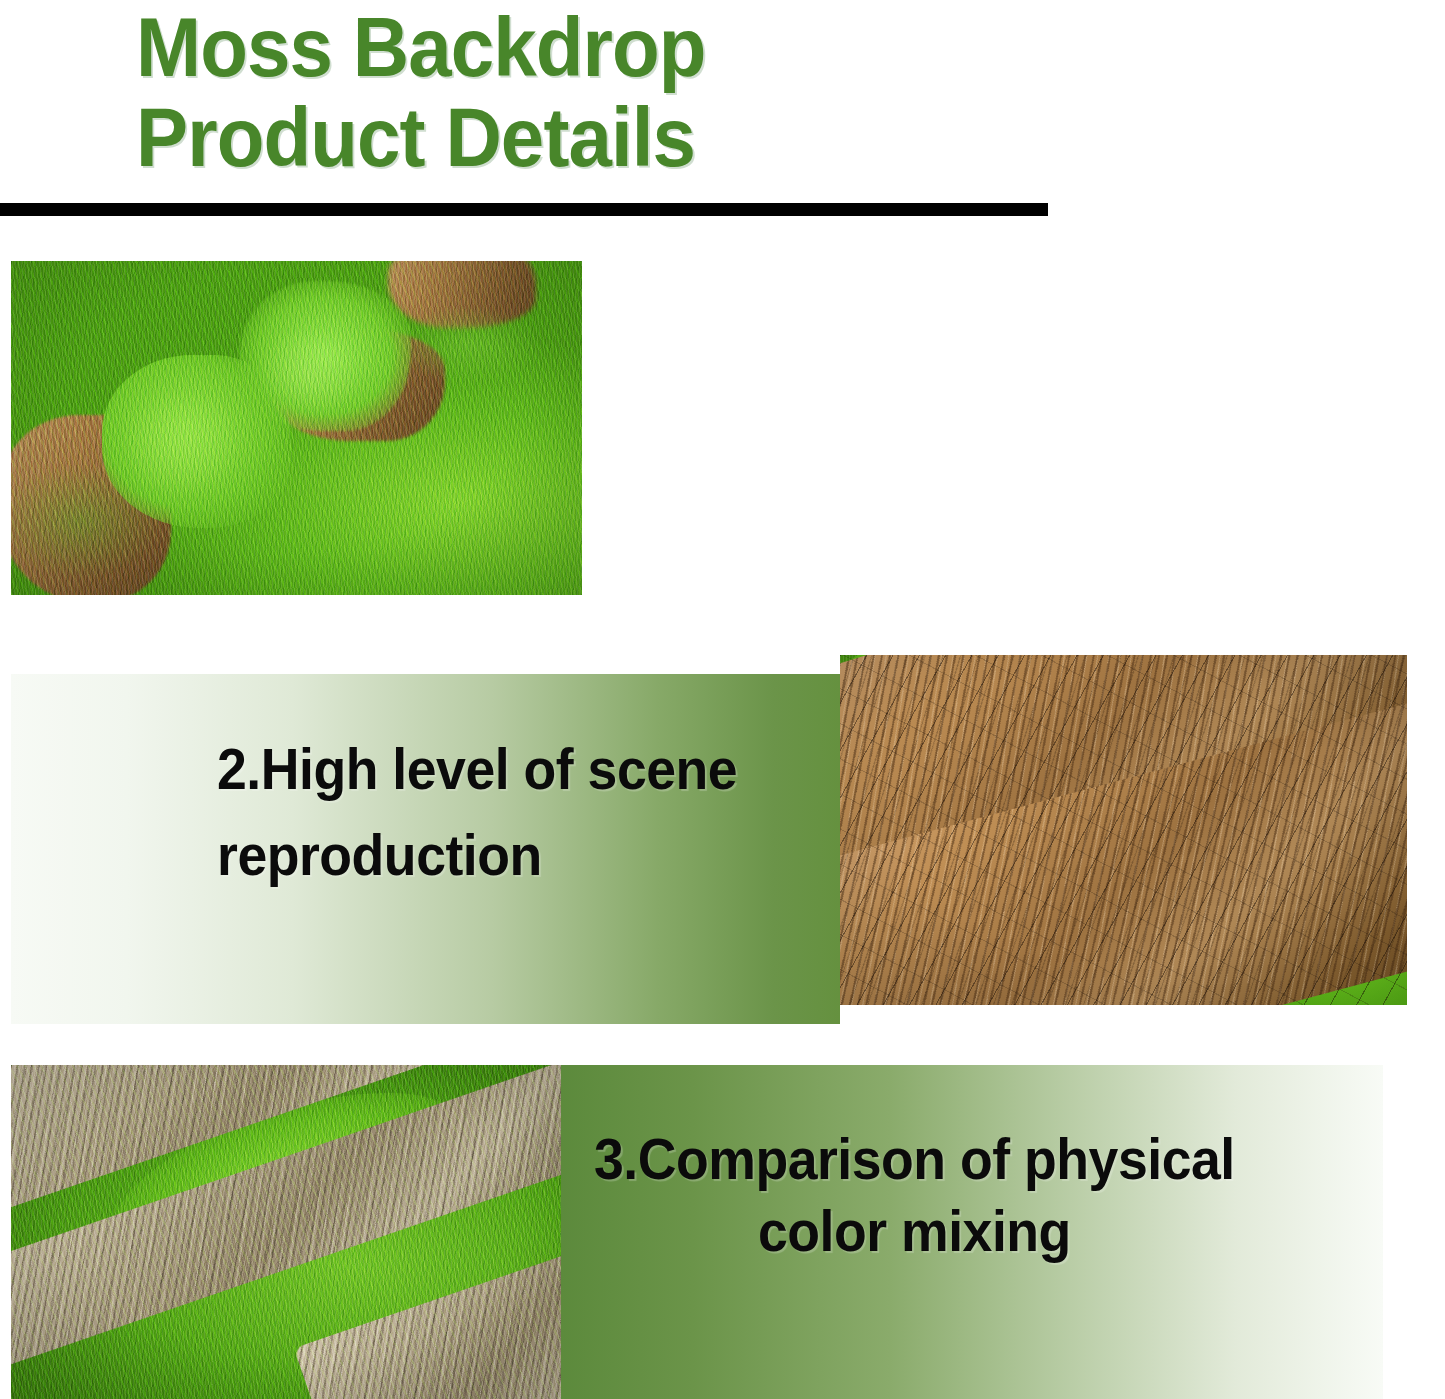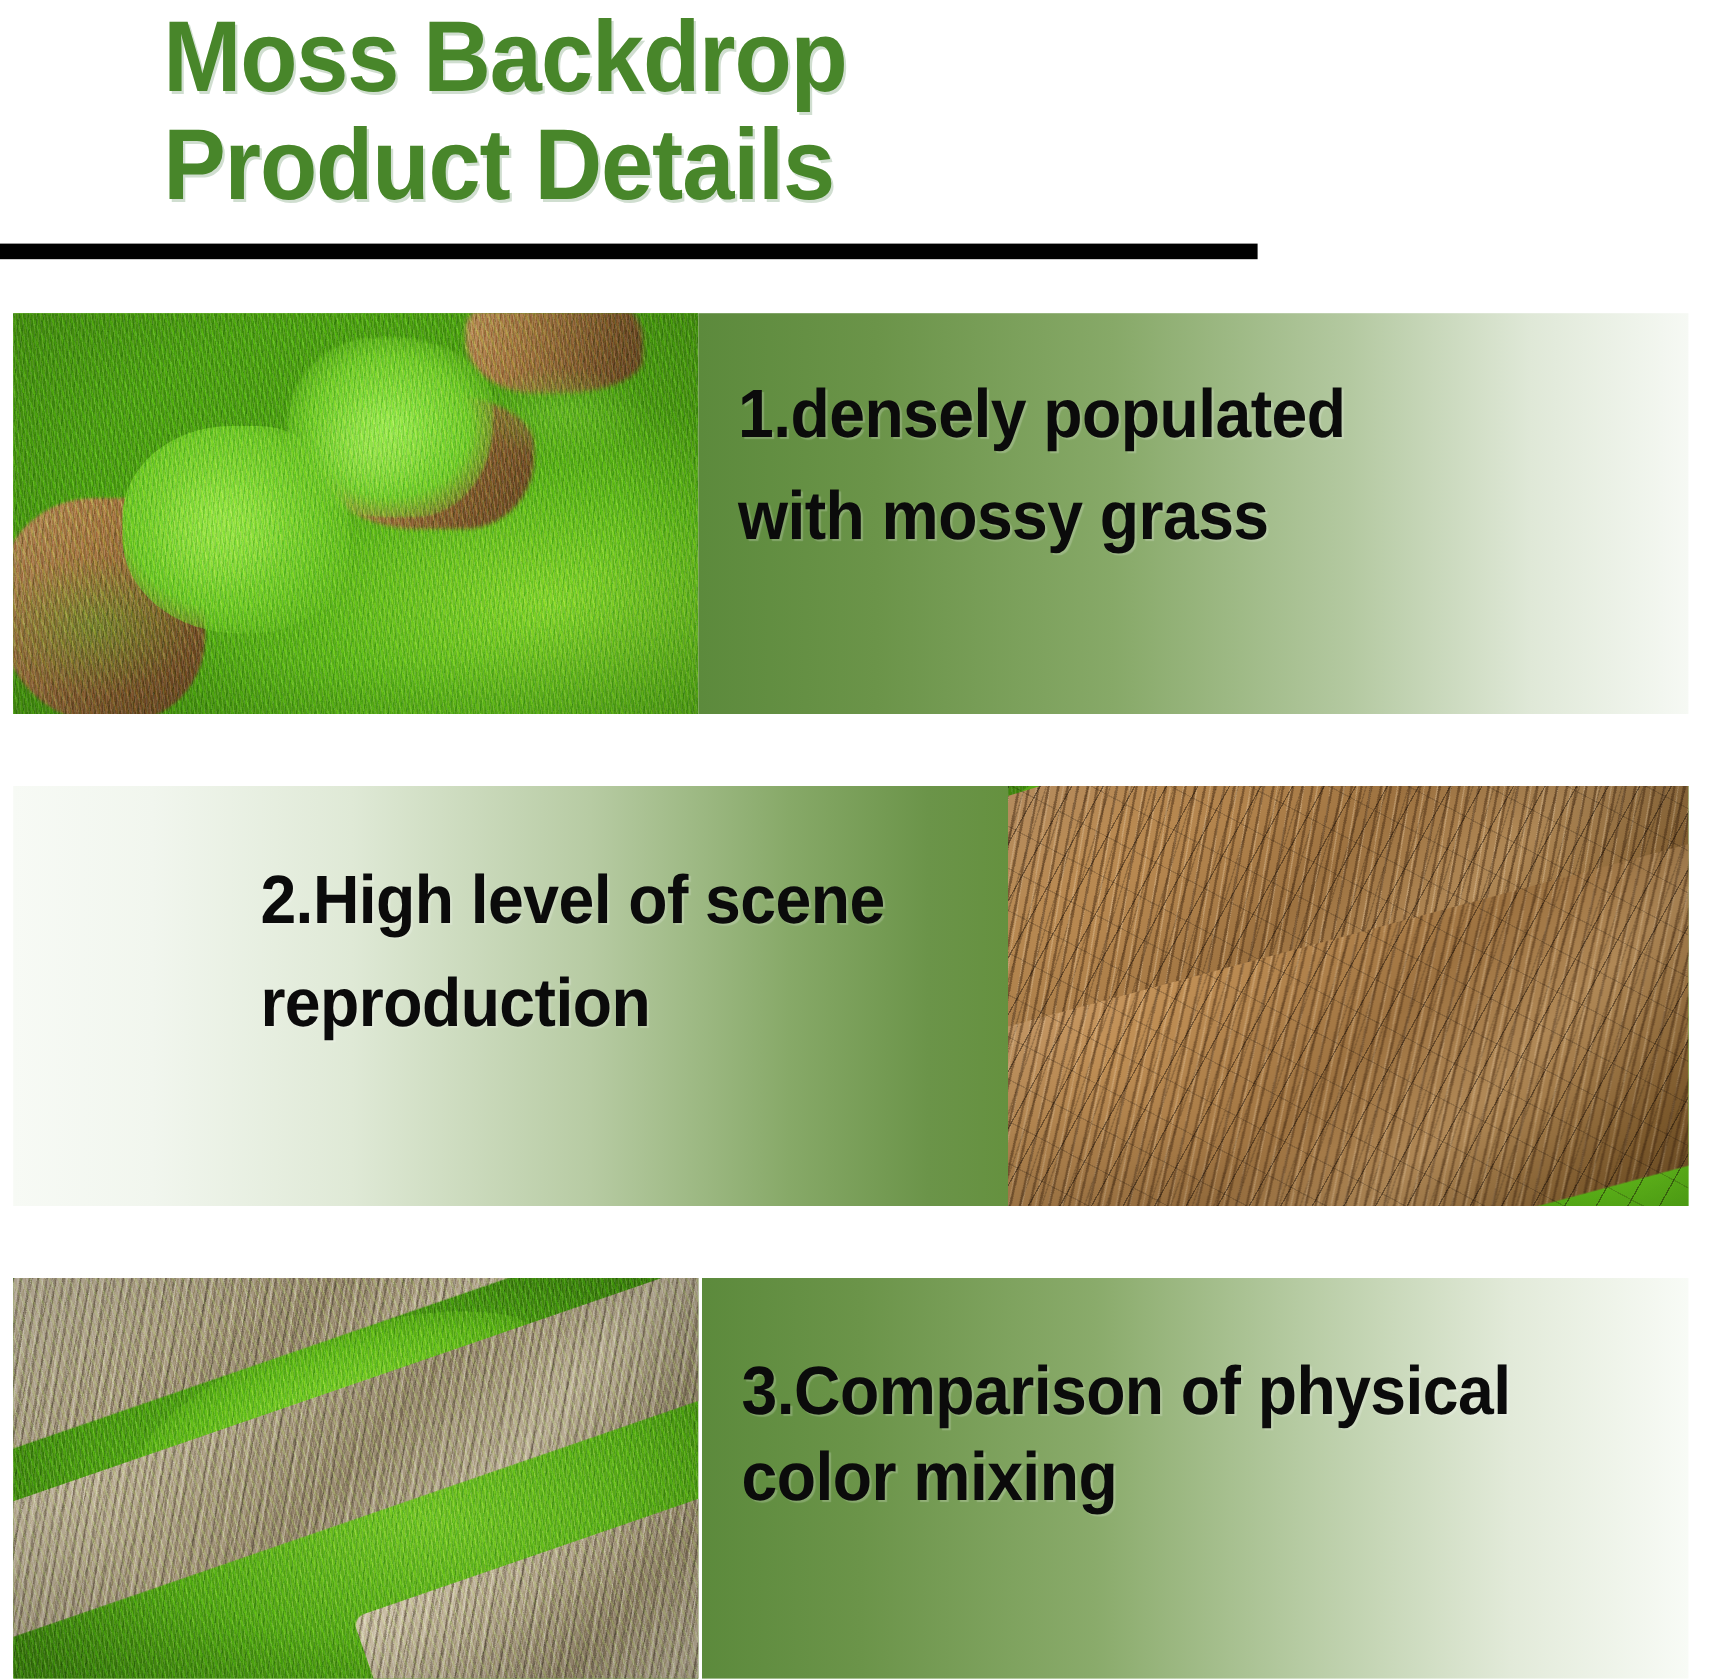--- a/index.html
+++ b/index.html
@@ -76,32 +76,34 @@
   }
   #row-1 .panel-text { left: 33px; top: 42px; font-size: 57px; line-height: 85px; }
 
   
   #row-2 { left: 11px; top: 655px; width: 1396px; height: 350px; }
   #row-2 .panel {
     left: 0; width: 829px;
     background: linear-gradient(90deg,
       #f7faf5 0%, #f1f6ee 14%, #dfe9d6 34%,
       #b7cba3 58%, #87a968 78%, #6b9449 92%, #65913f 100%);
+    margin-top: 19px;
   }
   #row-2 .panel-text { left: 206px; top: 52px; font-size: 57px; line-height: 86px; }
   #row-2 .photo { position: absolute; left: 829px; top: 0; width: 567px; height: 350px; }
 
   
   #row-3 { left: 11px; top: 1065px; width: 1393px; height: 334px; }
   #row-3 .photo { position: absolute; left: 0; top: 0; width: 571px; height: 334px; }
   #row-3 .panel {
-    left: 574px; width: 822px;
+    left: 550px; width: 822px;
     background: linear-gradient(90deg,
       #5c8a3c 0%, #6b9449 16%, #8aab6b 40%,
       #b9cda6 62%, #e2ead9 82%, #f8fbf6 100%);
+    text-align: center;
   }
   #row-3 .panel-text { left: 33px; top: 58px; font-size: 57px; line-height: 72px; }
 
   
   .photo { overflow: hidden; }
   .photo .layer { position: absolute; inset: 0; }
 
   
   .moss-base {
     background:
@@ -260,26 +262,20 @@
     <div class="bark-patch bark-a"></div>
     <div class="bark-patch bark-b"></div>
     <div class="bark-patch bark-c"></div>
     <div class="tuft-a"></div>
     <div class="tuft-b"></div>
     <div class="layer moss-tufts"></div>
     <div class="layer grass-fuzz"></div>
     <div class="layer grass-fuzz2"></div>
     <div class="layer vignette"></div>
   </div>
-  <div class="panel">
-    <div class="panel-text">
-      <span class="ln">1.densely populated</span>
-      <span class="ln">with mossy grass</span>
-    </div>
-  </div>
 </div>
 
 <div class="row" id="row-2">
   <div class="panel">
     <div class="panel-text">
       <span class="ln">2.High level of scene</span>
       <span class="ln">reproduction</span>
     </div>
   </div>
   <div class="photo">

